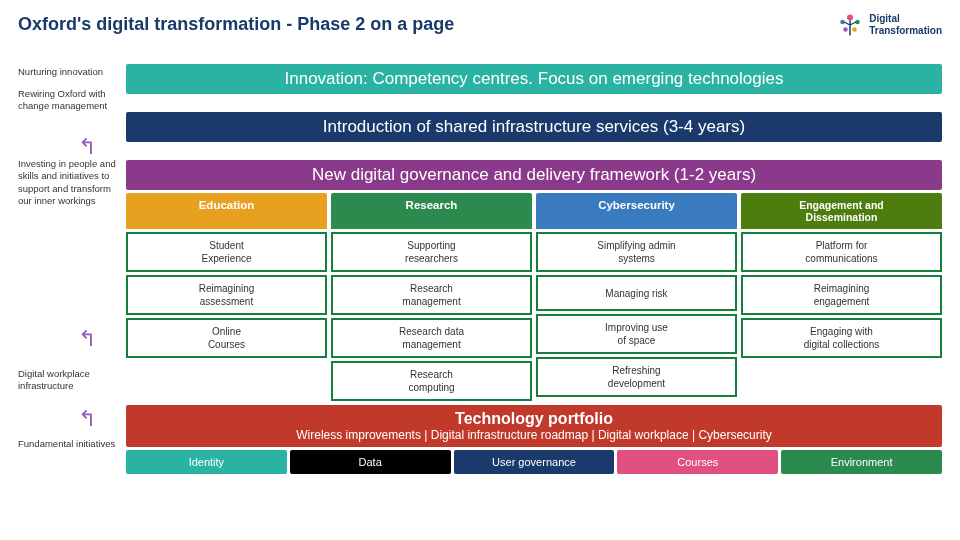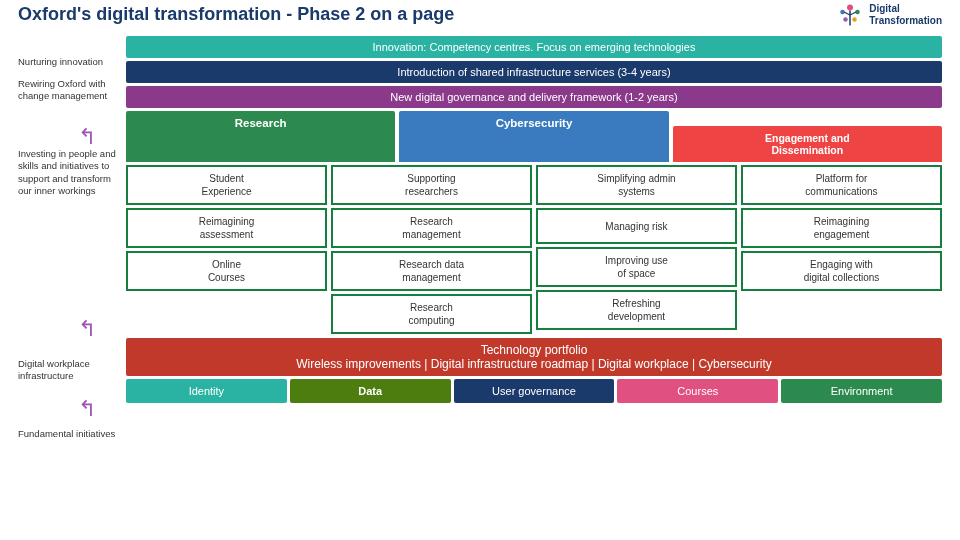--- a/index.html
+++ b/index.html
@@ -7,21 +7,21 @@
       font-family: Arial, Helvetica, sans-serif;
       background: #fff;
       width: 960px;
       height: 540px;
       overflow: hidden;
       position: relative;
     }
     .page {
       width: 960px;
       height: 540px;
-      padding: 0 18px 8px 18px;
+      padding: 10px 18px 8px 18px;
       position: relative;
     }
     .header {
       display: flex;
       align-items: flex-start;
       justify-content: space-between;
       margin-bottom: 6px;
     }
     .title {
       font-size: 18px;
@@ -55,25 +55,26 @@
       color: #333;
       position: relative;
     }
     .content-area {
       flex: 1;
     }
     
     .band {
       width: 100%;
       text-align: center;
-      font-size: 11px;
+      font-size: 17px;
       color: #fff;
       padding: 5px 10px;
       margin-bottom: 3px;
       border-radius: 2px;
+      margin-top: 18px;
     }
     .band-teal { background: #2ab3a3; }
     .band-navy { background: #1a3a6b; }
     .band-purple { background: #8b3a8b; }
 
     
     .columns-container {
       display: flex;
       gap: 4px;
       margin-bottom: 3px;
@@ -83,21 +84,21 @@
       text-align: center;
       font-weight: bold;
       font-size: 11.5px;
       color: #fff;
       padding: 6px 4px;
       border-radius: 2px 2px 0 0;
     }
     .col-education { background: #e8a020; }
     .col-research { background: #2d8a4e; }
     .col-admin { background: #3a7abf; }
-    .col-engagement { background: #ef4444; margin-top: 15px; }
+    .col-engagement { background: #4d7c0f; }
 
     .col-cells {
       flex: 1;
       display: flex;
       flex-direction: column;
       gap: 3px;
     }
     .cell {
       border: 2px solid #15803d;
       text-align: center;
@@ -114,43 +115,43 @@
     
     .tech-band {
       background: #c0392b;
       color: #fff;
       padding: 5px 10px;
       margin-bottom: 3px;
       border-radius: 2px;
       text-align: center;
     }
     .tech-band-title {
-      font-weight: normal;
-      font-size: 12px;
+      font-weight: bold;
+      font-size: 16px;
     }
     .tech-band-sub {
       font-size: 12px;
     }
 
     
     .fundamental-band {
       display: flex;
       gap: 3px;
       align-items: flex-end;
     }
     .fund-cell {
       flex: 1;
       text-align: center;
       font-size: 11px;
       color: #fff;
       padding: 6px 4px;
       border-radius: 2px;
     }
     .fund-identity { background: #2ab3a3; }
-    .fund-data { background: #4d7c0f; font-weight: bold; }
+    .fund-data { background: #000000; }
     .fund-ux { background: #1a3a6b; }
     .fund-people { background: #e05080; }
     .fund-env { background: #2d8a4e; }
   </style>
 </head>
 <body>
 
 <div class="page">
 
   <div class="header">
@@ -200,20 +201,21 @@
       </div>
     </div>
 
     <div class="content-area">
 
       <div class="band band-teal">Innovation: Competency centres. Focus on emerging technologies</div>
       <div class="band band-navy">Introduction of shared infrastructure services (3-4 years)</div>
       <div class="band band-purple">New digital governance and delivery framework (1-2 years)</div>
 
       <div class="columns-container">
+        <div class="col-header col-education">Education</div>
         <div class="col-header col-research">Research</div>
         <div class="col-header col-admin">Cybersecurity</div>
         <div class="col-header col-engagement" style="font-size:10.5px;">Engagement and<br>Dissemination</div>
       </div>
 
       <div class="columns-container" style="align-items:flex-start;">
 
         <div class="col-cells">
           <div class="cell">Student<br>Experience</div>
           <div class="cell">Reimagining<br>assessment</div>

